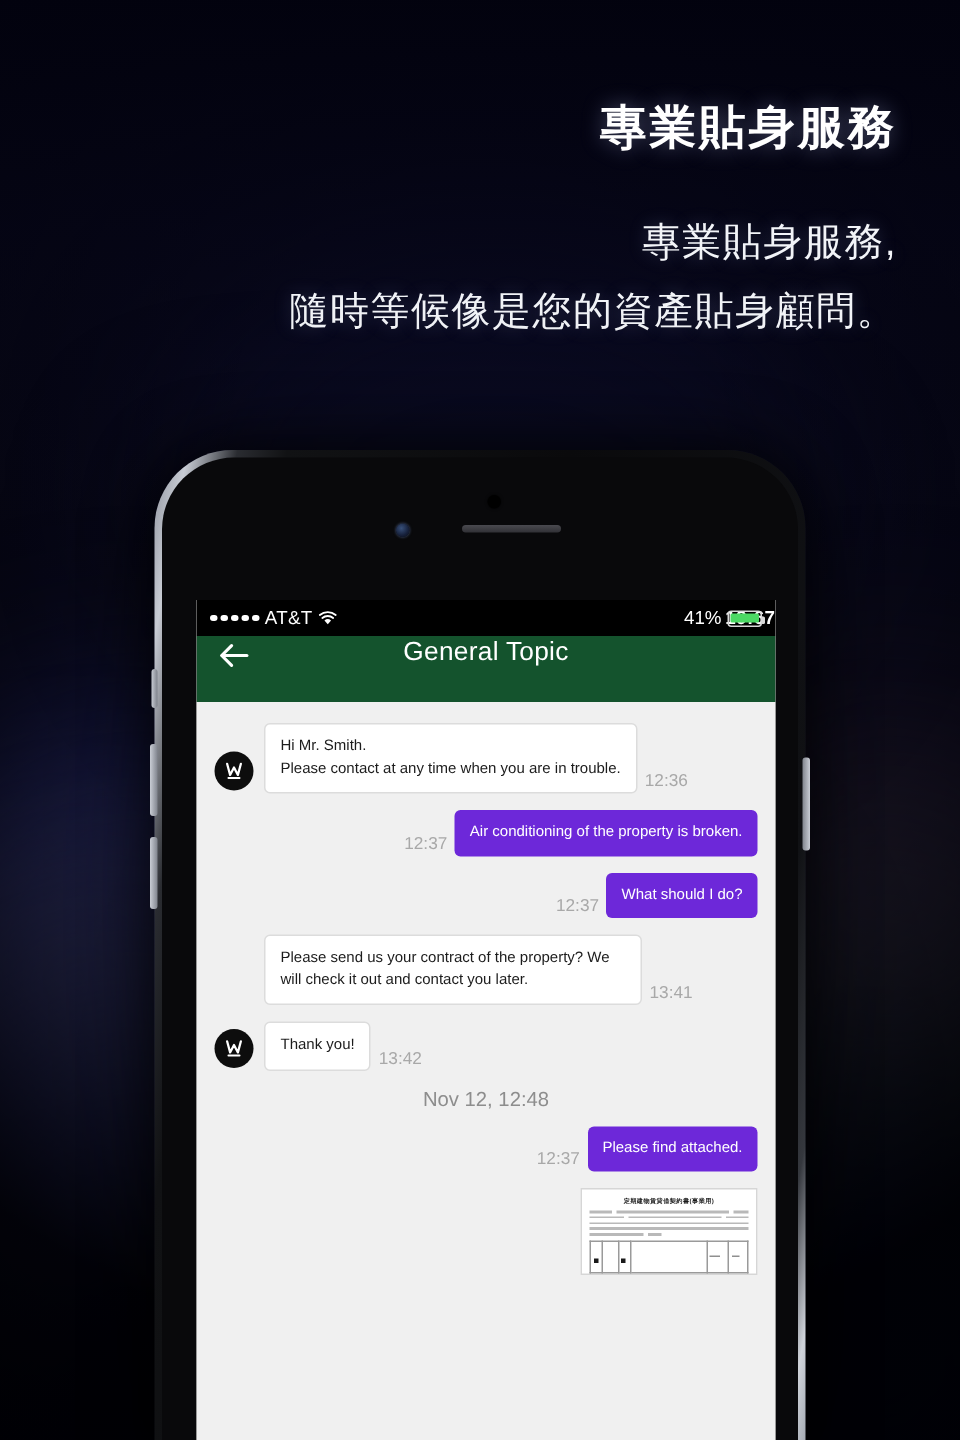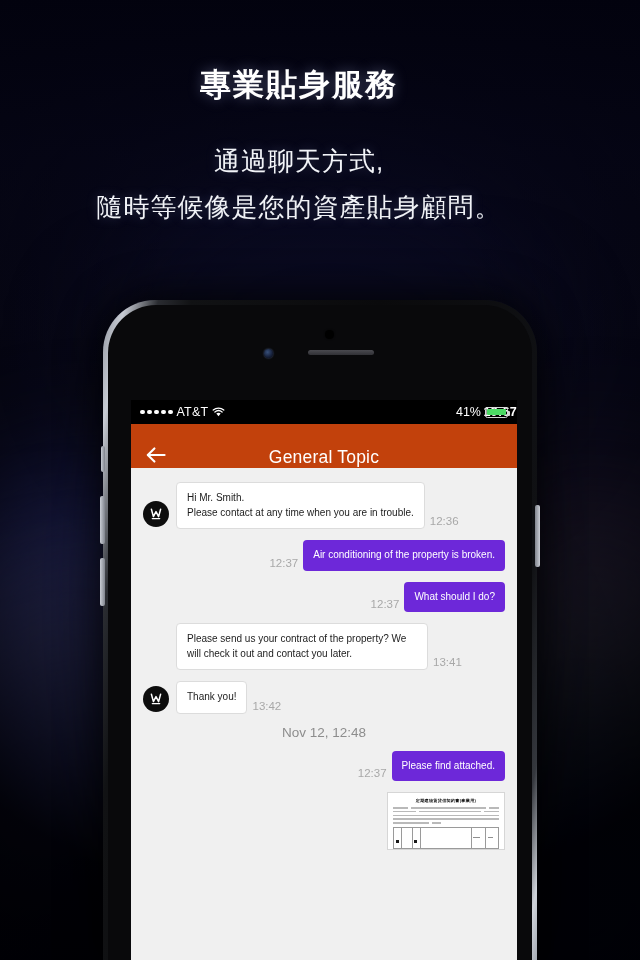--- a/index.html
+++ b/index.html
@@ -22,21 +22,21 @@
   .g7 { left:440px; top:790px;  width:280px; height:240px; background:rgba(18,22,78,.9); }
   .g8 { left:180px; top:560px;  width:320px; height:340px; background:rgba(14,16,60,.6); }
   .g9 { left:120px; top:180px;  width:420px; height:300px; background:rgba(16,18,52,.55); }
   .g10{ left:-10px; top:860px;  width:300px; height:220px; background:rgba(8,10,48,.95); }
   .vig { position:absolute; inset:0;
     background:radial-gradient(ellipse 90% 65% at 50% 30%, rgba(0,0,0,0) 25%, rgba(0,0,2,.55) 72%, rgba(0,0,2,.92) 100%); }
   .vig2 { position:absolute; inset:0;
     background:linear-gradient(180deg, rgba(2,2,14,.96) 0%, rgba(4,4,20,.70) 16%, rgba(4,4,22,.10) 34%, rgba(0,0,0,0) 48%); }
 
   
-  #copy { position:absolute; left:0; top:0; width:598px; text-align:center; z-index:6; }
+  #copy { position:absolute; left:0; top:0; width:598px; text-align:right; z-index:6; }
   #headline {
     font-size:31px; font-weight:bold; color:#fff; letter-spacing:2px;
     margin-top:66px; line-height:1.25;
     text-shadow:0 0 14px rgba(190,200,255,.35);
   }
   #sub { margin-top:33px; font-size:26px; color:#f2f4f8; line-height:1.78; letter-spacing:1px;
     text-shadow:0 0 12px rgba(160,175,230,.28); font-weight:400; }
 
   
   #phone {
@@ -88,21 +88,21 @@
   #sb-time { position:absolute; left:0; right:0; text-align:right; font-size:12.5px; font-weight:bold;
     letter-spacing:.3px; pointer-events:none; }
   #sb-right { margin-left:auto; display:flex; align-items:center; gap:4px; position:relative; z-index:2; }
   #batt-pct { font-size:12.5px; }
   #batt { width:23px; height:11px; border:1.2px solid #d8d8d8; border-radius:2.5px; padding:1.2px; position:relative; }
   #batt i { display:block; height:100%; width:100%; background:#4cd964; border-radius:1px; }
   #batt:after { content:""; position:absolute; right:-3.4px; top:3px; width:2px; height:5px;
     background:#d8d8d8; border-radius:0 1px 1px 0; }
 
   
-  #navbar { height:44px; background:#c2410c; color:#fff; display:flex; align-items:flex-end;
+  #navbar { height:44px; background:#14532d; color:#fff; display:flex; align-items:flex-start;
     position:relative; padding:0 12px; }
   #back { width:26px; height:26px; display:flex; align-items:center; justify-content:center; cursor:pointer; }
   #nav-title { position:absolute; left:0; right:0; text-align:center; font-size:17.5px;
     letter-spacing:.2px; pointer-events:none; }
 
   
   #chat { background:#f0f0f0; padding:14px 12px 0 12px; height:512px; overflow:hidden; }
   .row { display:flex; align-items:flex-end; margin-bottom:11px; }
   .row.left { justify-content:flex-start; }
   .row.right { justify-content:flex-end; }
@@ -142,21 +142,21 @@
   <div class="glow g8"></div>
   <div class="glow g9"></div>
   <div class="glow g10"></div>
   <div class="vig"></div>
   <div class="vig2"></div>
 </div>
 
 <div id="copy">
   <div id="headline">專業貼身服務</div>
   <div id="sub">
-    <div>通過聊天方式,</div>
+    <div>專業貼身服務,</div>
     <div>隨時等候像是您的資產貼身顧問。</div>
   </div>
 </div>
 
 <div id="phone">
   <div id="frame">
     <div id="frame-inner"></div>
 
     <div class="btn-side b-mute"></div>
     <div class="btn-side b-vup"></div>

